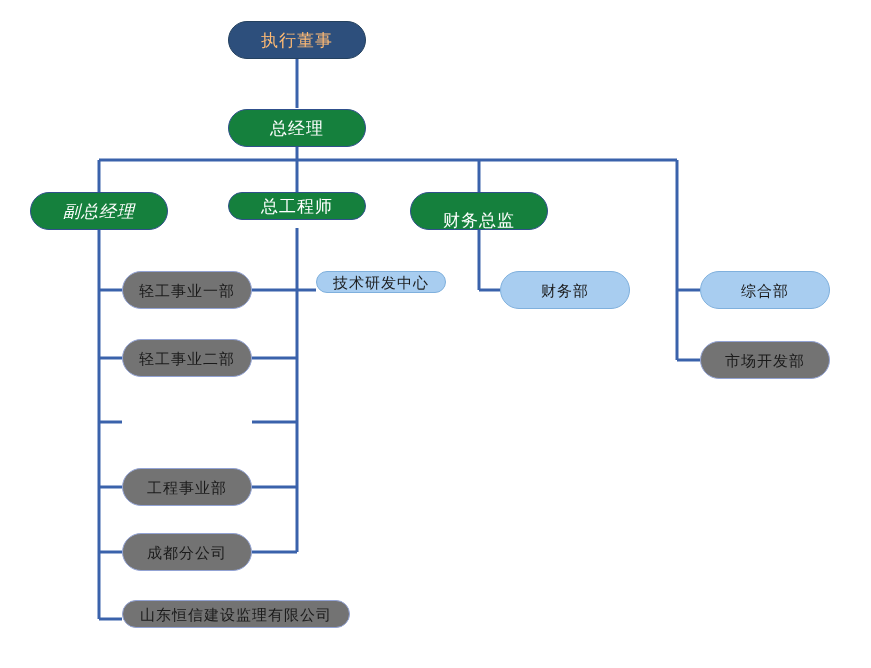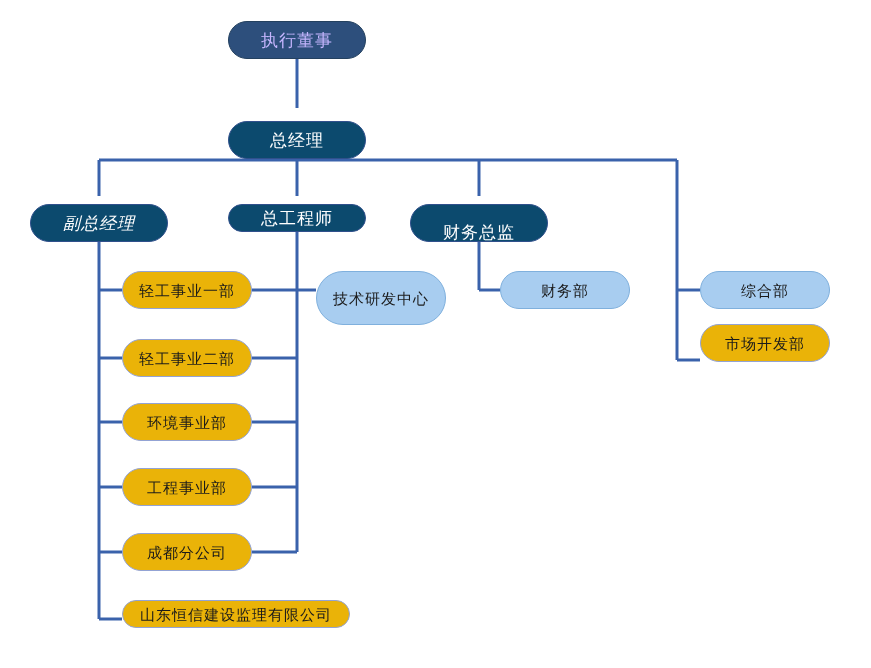--- a/index.html
+++ b/index.html
@@ -42,38 +42,37 @@
   }
   .node .node-label {
     display: block;
     width: 100%;
     text-align: center;
   }
   
   .tier-exec {
     background: #2d4f7c;
     border: 1px solid #24415f;
-    color: #c4b5fd;
+    color: #fdba74;
     font-size: 17px;
   }
   .tier-mgr {
-    background: #0c4a6e;
+    background: #15803d;
     border: 1px solid #30508c;
     color: #ffffff;
     font-size: 17px;
-    margin-top: 12px;
   }
   .tier-dept-light {
     background: #a8cdf0;
     border: 1px solid #7fb0dd;
     color: #1a1a1a;
     font-size: 15px;
   }
   .tier-dept-lav {
-    background: #eab308;
+    background: #737373;
     border: 1px solid #93a3d4;
     color: #1a1a1a;
     font-size: 15px;
   }
   .tier-dept-wide {
     font-size: 15px;
   }
 </style>
 </head>
 <body>
@@ -145,45 +144,42 @@
   </div>
 
   <div class="node tier-dept-lav" style="left:122px; top:271px; width:130px; height:38px;">
     <span class="node-label">轻工事业一部</span>
   </div>
 
   <div class="node tier-dept-lav" style="left:122px; top:339px; width:130px; height:38px;">
     <span class="node-label">轻工事业二部</span>
   </div>
 
-  <div class="node tier-dept-lav" style="left:122px; top:403px; width:130px; height:38px;">
-    <span class="node-label">环境事业部</span>
-  </div>
 
   <div class="node tier-dept-lav" style="left:122px; top:468px; width:130px; height:38px;">
     <span class="node-label">工程事业部</span>
   </div>
 
   <div class="node tier-dept-lav" style="left:122px; top:533px; width:130px; height:38px;">
     <span class="node-label">成都分公司</span>
   </div>
 
   <div class="node tier-dept-lav tier-dept-wide" style="left:122px; top:600px; width:228px; height:28px;">
     <span class="node-label">山东恒信建设监理有限公司</span>
   </div>
 
-  <div class="node tier-dept-light" style="left:316px; top:271px; width:130px; height:54px;">
+  <div class="node tier-dept-light" style="left:316px; top:271px; width:130px; height:22px;">
     <span class="node-label">技术研发中心</span>
   </div>
 
   <div class="node tier-dept-light" style="left:500px; top:271px; width:130px; height:38px;">
     <span class="node-label">财务部</span>
   </div>
 
   <div class="node tier-dept-light" style="left:700px; top:271px; width:130px; height:38px;">
     <span class="node-label">综合部</span>
   </div>
 
-  <div class="node tier-dept-lav" style="left:700px; top:324px; width:130px; height:38px;">
+  <div class="node tier-dept-lav" style="left:700px; top:341px; width:130px; height:38px;">
     <span class="node-label">市场开发部</span>
   </div>
 
 </div>
 
 </body></html>

